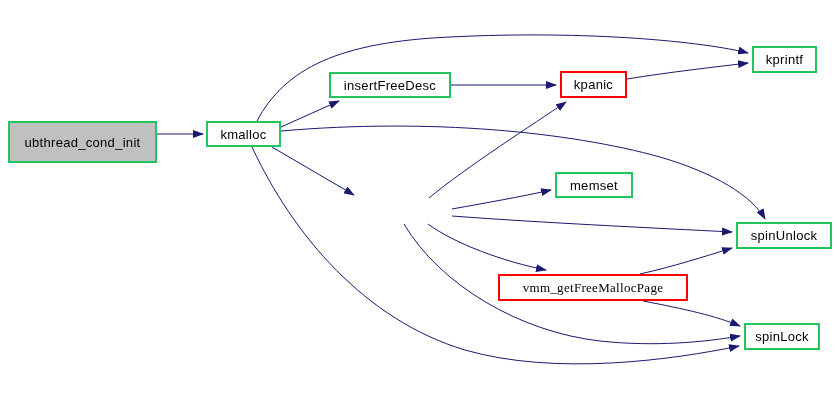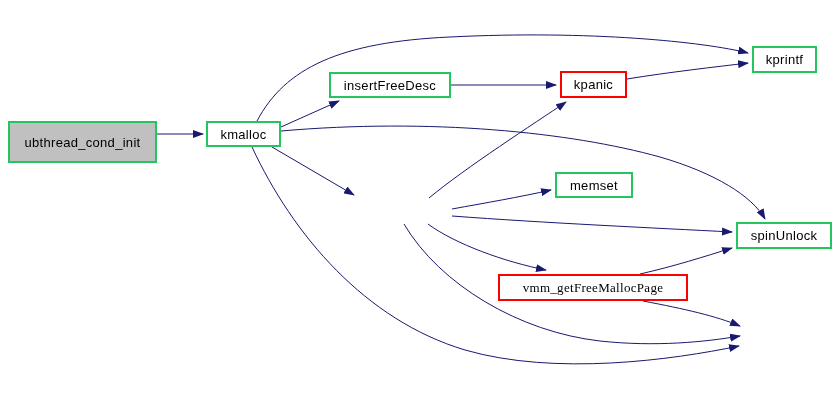--- a/index.html
+++ b/index.html
@@ -94,14 +94,17 @@
   </div>
 
   <div class="node" style="left:736px; top:222px; width:96px; height:27px;">
     <span>spinUnlock</span>
   </div>
 
   <div class="node highlight" style="left:498px; top:274px; width:190px; height:27px;font-family:Liberation Serif, serif;">
     <span>vmm_getFreeMallocPage</span>
   </div>
 
+  <div class="node" style="left:744px; top:323px; width:76px; height:27px;">
+    <span>spinLock</span>
+  </div>
 
 </div>
 
 </body></html>

